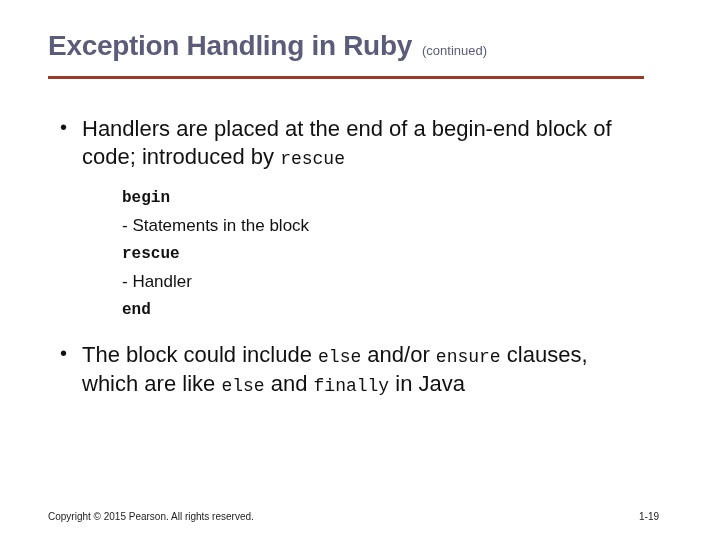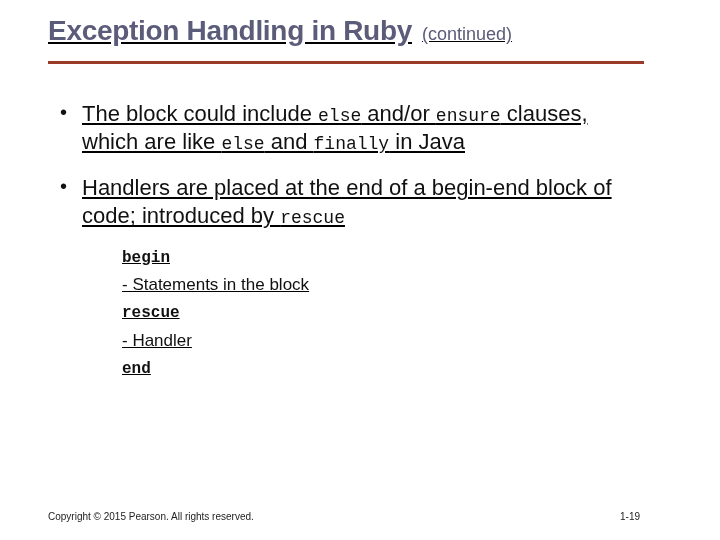--- a/index.html
+++ b/index.html
@@ -1,54 +1,54 @@
 <!DOCTYPE html>
 <html><head>
 <meta charset="utf-8">
 <style>
   * { margin: 0; padding: 0; box-sizing: border-box; }
   html, body { width: 720px; height: 540px; background: #fff; font-family: "Lucida Sans", "Lucida Sans Unicode", "Lucida Grande", Verdana, sans-serif; }
-  .slide { width: 692px; height: 540px; position: relative; padding: 15px 48px 0 48px; text-decoration: underline; }
+  .slide { width: 692px; height: 540px; position: relative; padding: 30px 48px 0 48px; }
   .title-row { display: flex; align-items: baseline; gap: 10px; }
   .title { color: #5b5b7a; font-size: 28px; font-weight: 600; letter-spacing: -0.3px; }
-  .continued { color: #5b5b7a; font-size: 18px; font-weight: 400; }
+  .continued { color: #5b5b7a; font-size: 13px; font-weight: 400; }
   .rule { border: none; border-top: 3px solid #9a3b2a; margin-top: 14px; margin-bottom: 36px; }
   .body { padding-left: 6px; }
   ul.b1 { list-style: none; padding-left: 0; }
   ul.b1 > li { position: relative; padding-left: 28px; color: #111; font-size: 22px; line-height: 1.28; margin-bottom: 18px; }
   ul.b1 > li::before { content: "•"; position: absolute; left: 6px; top: 0; font-size: 20px; color: #111; }
   .code-inline { font-family: "Courier New", Courier, monospace; font-size: 18px; }
   .codeblock { margin: 12px 0 18px 40px; font-size: 17px; line-height: 1.6; color: #111; }
   .codeblock .kw { font-family: "Courier New", Courier, monospace; font-weight: bold; font-size: 16px; }
   .codeblock .line { }
-  .footer { position: absolute; bottom: 18px; left: 48px; right: 52px; display: flex; justify-content: space-between; font-size: 10px; color: #222; font-family: Arial, sans-serif; }
+  .footer { position: absolute; bottom: 18px; left: 48px; right: 33px; display: flex; justify-content: space-between; font-size: 10px; color: #222; font-family: Arial, sans-serif; }
 </style>
 </head>
 <body>
 
 <div class="slide">
   <div class="title-row">
     <span class="title">Exception Handling in Ruby</span>
     <span class="continued">(continued)</span>
   </div>
   <hr class="rule">
   <div class="body">
     <ul class="b1">
       <li>
-        <span>The block could include </span><span class="code-inline">else</span><span> and/or </span><span class="code-inline">ensure</span><span> clauses, which are like </span><span class="code-inline">else</span><span> and </span><span class="code-inline">finally</span><span> in Java</span>
-      </li>
-      <li>
         <span>Handlers are placed at the end of a begin-end block of code; introduced by </span><span class="code-inline">rescue</span>
         <div class="codeblock">
           <div class="line"><span class="kw">begin</span></div>
           <div class="line">- Statements in the block</div>
           <div class="line"><span class="kw">rescue</span></div>
           <div class="line">- Handler</div>
           <div class="line"><span class="kw">end</span></div>
         </div>
+      </li>
+      <li>
+        <span>The block could include </span><span class="code-inline">else</span><span> and/or </span><span class="code-inline">ensure</span><span> clauses, which are like </span><span class="code-inline">else</span><span> and </span><span class="code-inline">finally</span><span> in Java</span>
       </li>
     </ul>
   </div>
   <div class="footer">
     <span>Copyright © 2015 Pearson. All rights reserved.</span>
     <span>1-19</span>
   </div>
 </div>
 
 </body></html>

